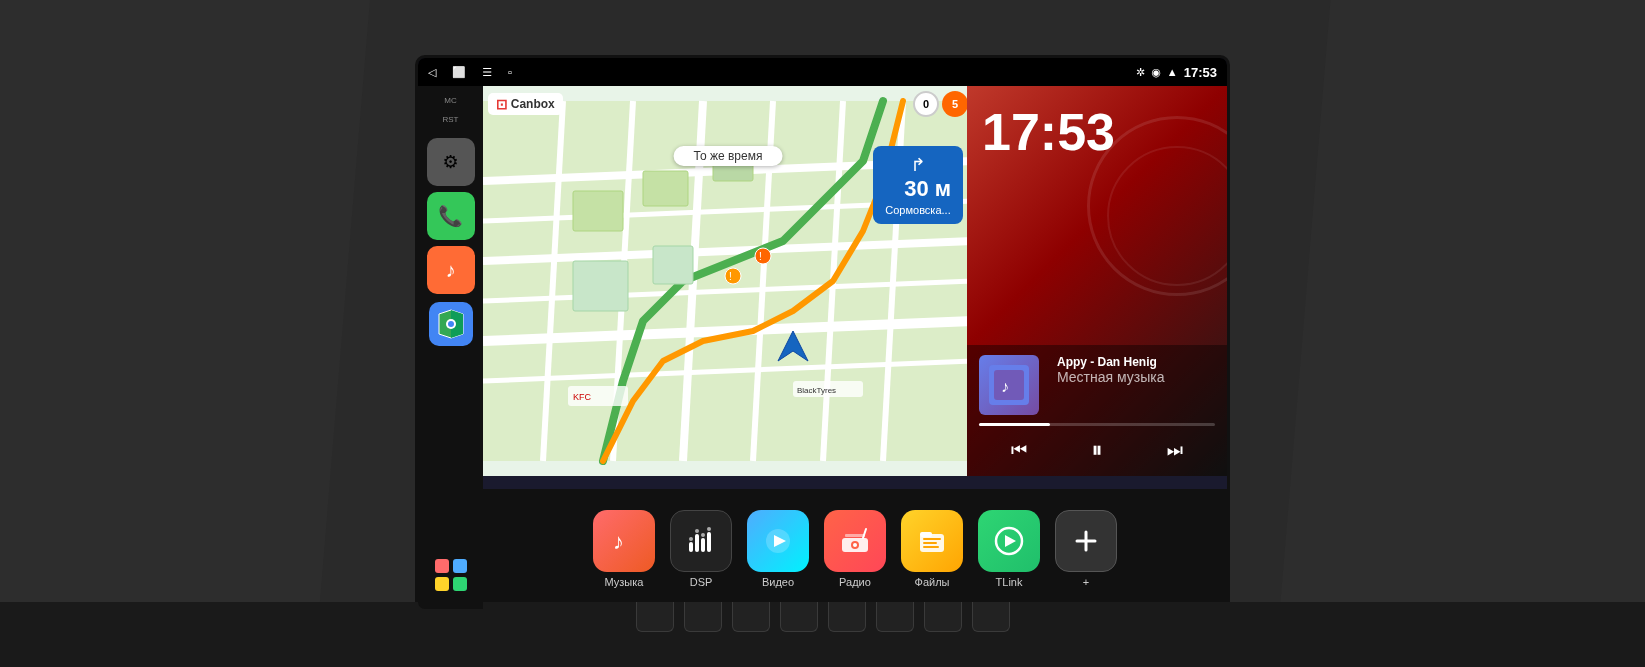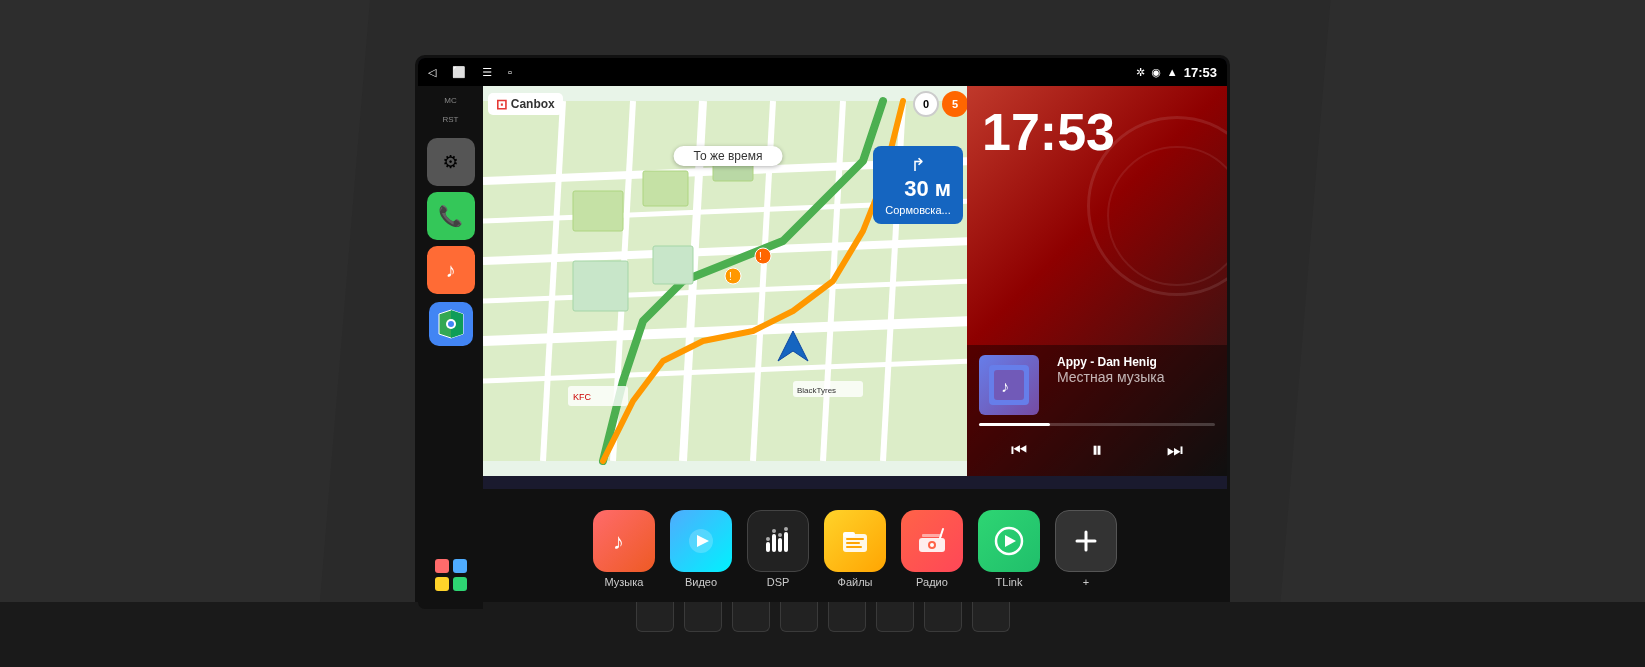--- a/index.html
+++ b/index.html
@@ -547,73 +547,73 @@
         <div class="app-icon app-music">
           <svg width="34" height="34" viewBox="0 0 34 34">
             <rect width="34" height="34" rx="8" fill="none"></rect>
             <text x="6" y="25" font-size="22" fill="#fff">♪</text>
           </svg>
         </div>
         <span class="app-label">Музыка</span>
       </div>
 
       <div class="app-icon-wrap">
-        <div class="app-icon app-video">
-          <svg width="34" height="34" viewBox="0 0 34 34">
-            <circle cx="17" cy="17" r="12" fill="rgba(255,255,255,0.2)"></circle>
-            <polygon points="13,11 25,17 13,23" fill="#fff"></polygon>
-          </svg>
-        </div>
-        <span class="app-label">Видео</span>
-      </div>
-
-      <div class="app-icon-wrap">
         <div class="app-icon app-dsp">
           <svg width="34" height="34" viewBox="0 0 34 34">
             <rect x="5" y="18" width="4" height="10" rx="2" fill="#fff"></rect>
             <rect x="11" y="10" width="4" height="18" rx="2" fill="#fff"></rect>
             <rect x="17" y="14" width="4" height="14" rx="2" fill="#fff"></rect>
             <rect x="23" y="8" width="4" height="20" rx="2" fill="#fff"></rect>
 
             <circle cx="7" cy="15" r="2" fill="#aaa"></circle>
             <circle cx="13" cy="7" r="2" fill="#aaa"></circle>
             <circle cx="19" cy="11" r="2" fill="#aaa"></circle>
             <circle cx="25" cy="5" r="2" fill="#aaa"></circle>
           </svg>
         </div>
         <span class="app-label">DSP</span>
+      </div>
+
+      <div class="app-icon-wrap">
+        <div class="app-icon app-video">
+          <svg width="34" height="34" viewBox="0 0 34 34">
+            <circle cx="17" cy="17" r="12" fill="rgba(255,255,255,0.2)"></circle>
+            <polygon points="13,11 25,17 13,23" fill="#fff"></polygon>
+          </svg>
+        </div>
+        <span class="app-label">Видео</span>
+      </div>
+
+      <div class="app-icon-wrap">
+        <div class="app-icon app-radio">
+          <svg width="34" height="34" viewBox="0 0 34 34">
+            <rect x="4" y="14" width="26" height="14" rx="3" fill="#fff" opacity="0.9"></rect>
+            <circle cx="17" cy="21" r="4" fill="#ff6348"></circle>
+            <circle cx="17" cy="21" r="2" fill="#fff"></circle>
+            <rect x="7" y="10" width="20" height="3" rx="1" fill="#fff" opacity="0.5"></rect>
+
+            <line x1="25" y1="14" x2="28" y2="5" stroke="#fff" stroke-width="2" stroke-linecap="round"></line>
+          </svg>
+        </div>
+        <span class="app-label">Радио</span>
       </div>
 
       <div class="app-icon-wrap">
         <div class="app-icon app-files">
           <svg width="34" height="34" viewBox="0 0 34 34">
             <rect x="5" y="10" width="24" height="18" rx="3" fill="#fff" opacity="0.9"></rect>
             <rect x="5" y="8" width="12" height="5" rx="2" fill="#fff"></rect>
             <rect x="8" y="14" width="18" height="2" rx="1" fill="#ffa502"></rect>
             <rect x="8" y="18" width="14" height="2" rx="1" fill="#ffa502"></rect>
             <rect x="8" y="22" width="16" height="2" rx="1" fill="#ffa502"></rect>
           </svg>
         </div>
         <span class="app-label">Файлы</span>
       </div>
 
-      <div class="app-icon-wrap">
-        <div class="app-icon app-radio">
-          <svg width="34" height="34" viewBox="0 0 34 34">
-            <rect x="4" y="14" width="26" height="14" rx="3" fill="#fff" opacity="0.9"></rect>
-            <circle cx="17" cy="21" r="4" fill="#ff6348"></circle>
-            <circle cx="17" cy="21" r="2" fill="#fff"></circle>
-            <rect x="7" y="10" width="20" height="3" rx="1" fill="#fff" opacity="0.5"></rect>
-
-            <line x1="25" y1="14" x2="28" y2="5" stroke="#fff" stroke-width="2" stroke-linecap="round"></line>
-          </svg>
-        </div>
-        <span class="app-label">Радио</span>
-      </div>
-
 
       <div class="app-icon-wrap">
         <div class="app-icon app-tlink">
           <svg width="34" height="34" viewBox="0 0 34 34">
             <circle cx="17" cy="17" r="13" fill="none" stroke="#fff" stroke-width="2.5"></circle>
             <polygon points="13,11 24,17 13,23" fill="#fff"></polygon>
           </svg>
         </div>
         <span class="app-label">TLink</span>
       </div>

